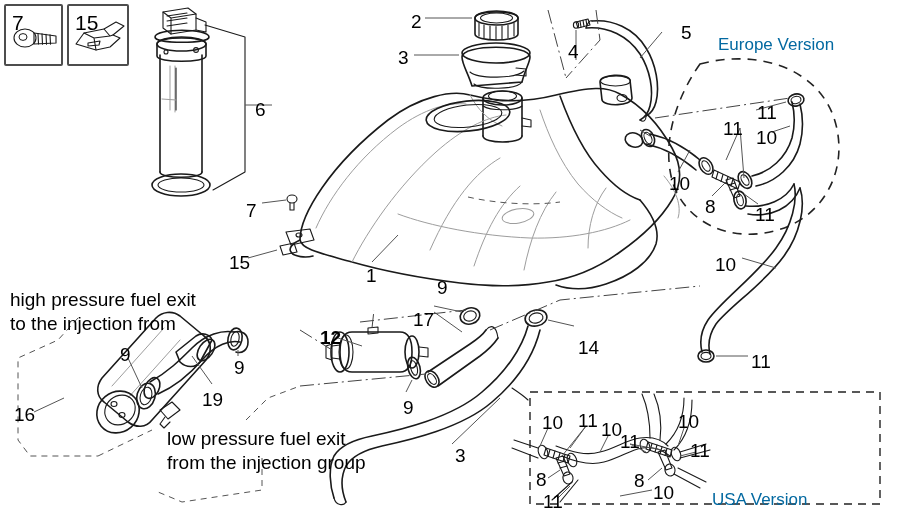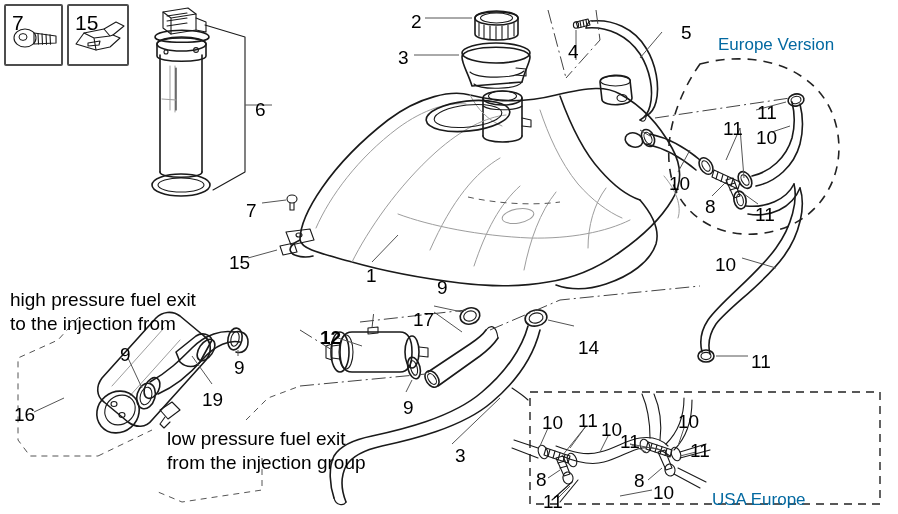--- a/index.html
+++ b/index.html
@@ -397,21 +397,21 @@
       <path class="lead" d="M558 498 L570 486"></path>
     </g>
     <path class="ln-t" d="M512 388 C518 392 524 396 528 400" fill="none"></path>
 
   </svg>
 
   <div class="boxnum" style="left:12px; top:12px;">7</div>
   <div class="boxnum" style="left:75px; top:12px;">15</div>
 
   <div class="version-label" style="left:718px; top:35px;">Europe Version</div>
-  <div class="version-label" style="left:712px; top:490px;">USA Europe</div>
+  <div class="version-label" style="left:712px; top:490px;">USA Version</div>
 
   <div class="note" style="left:10px; top:288px; width:150px;">
     <div>high pressure fuel exit</div>
     <div>to the injection from</div>
   </div>
 
   <div class="note" style="left:167px; top:427px; width:160px;">
     <div>low pressure fuel exit</div>
     <div>from the injection group</div>
   </div>

